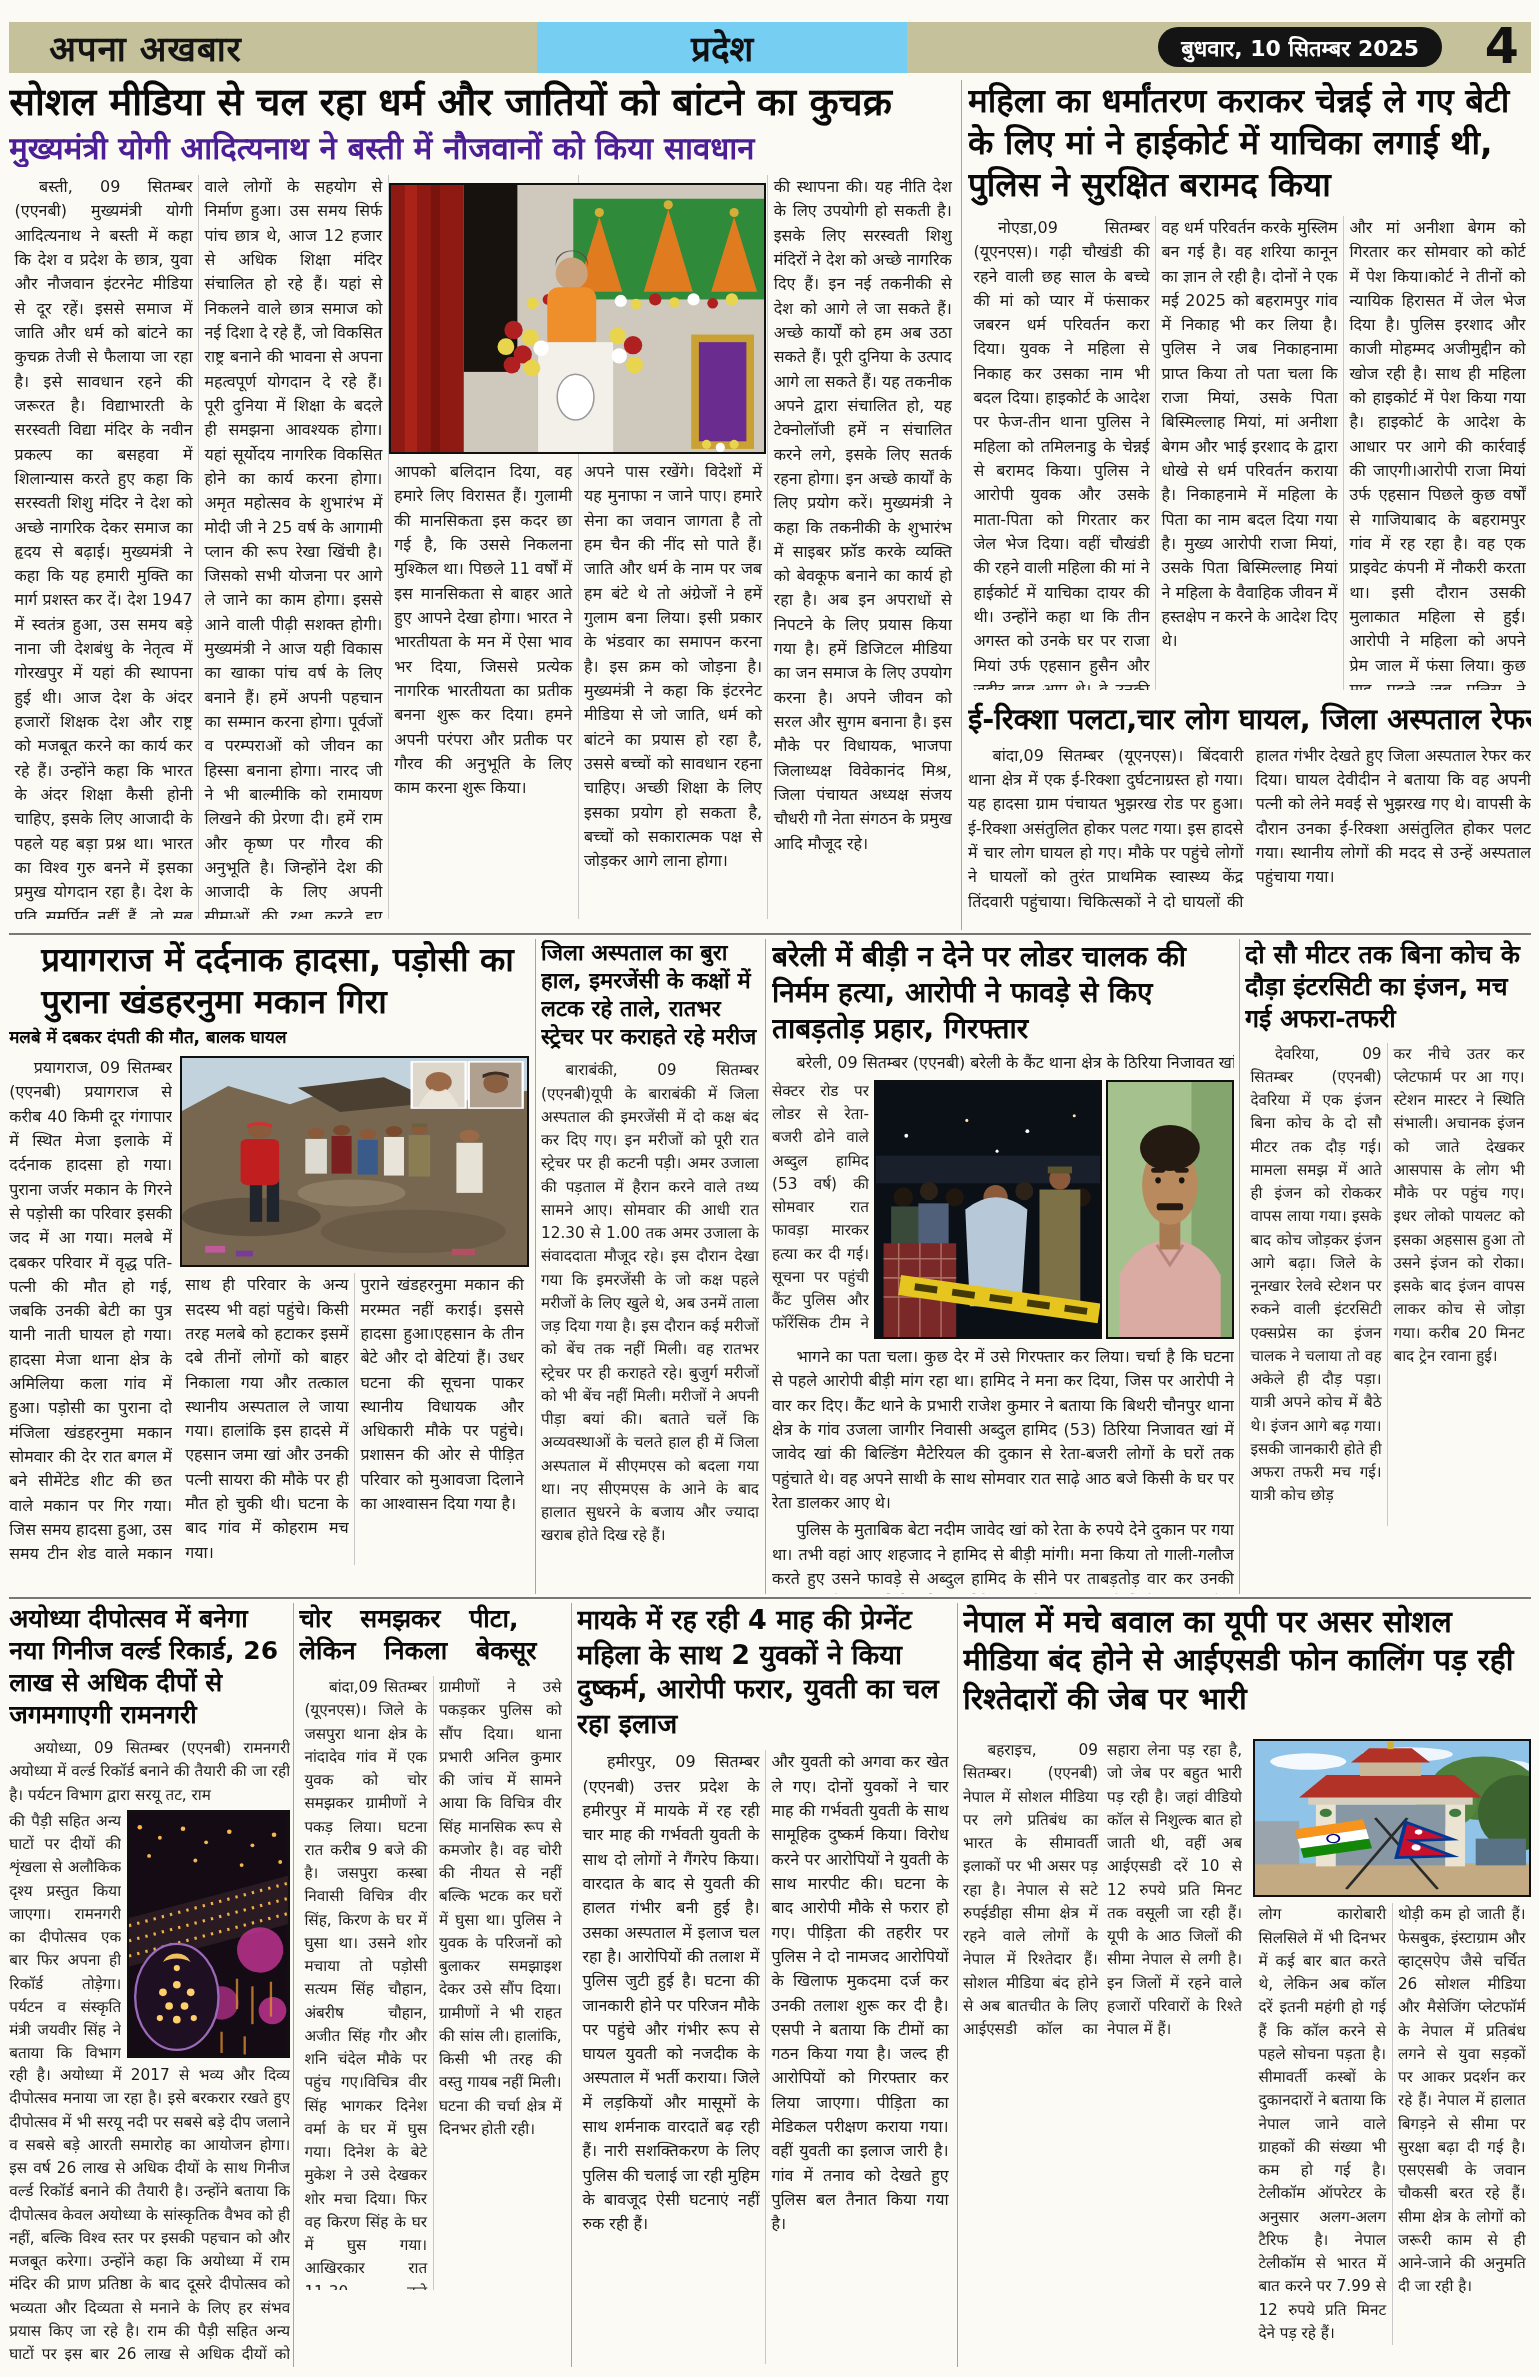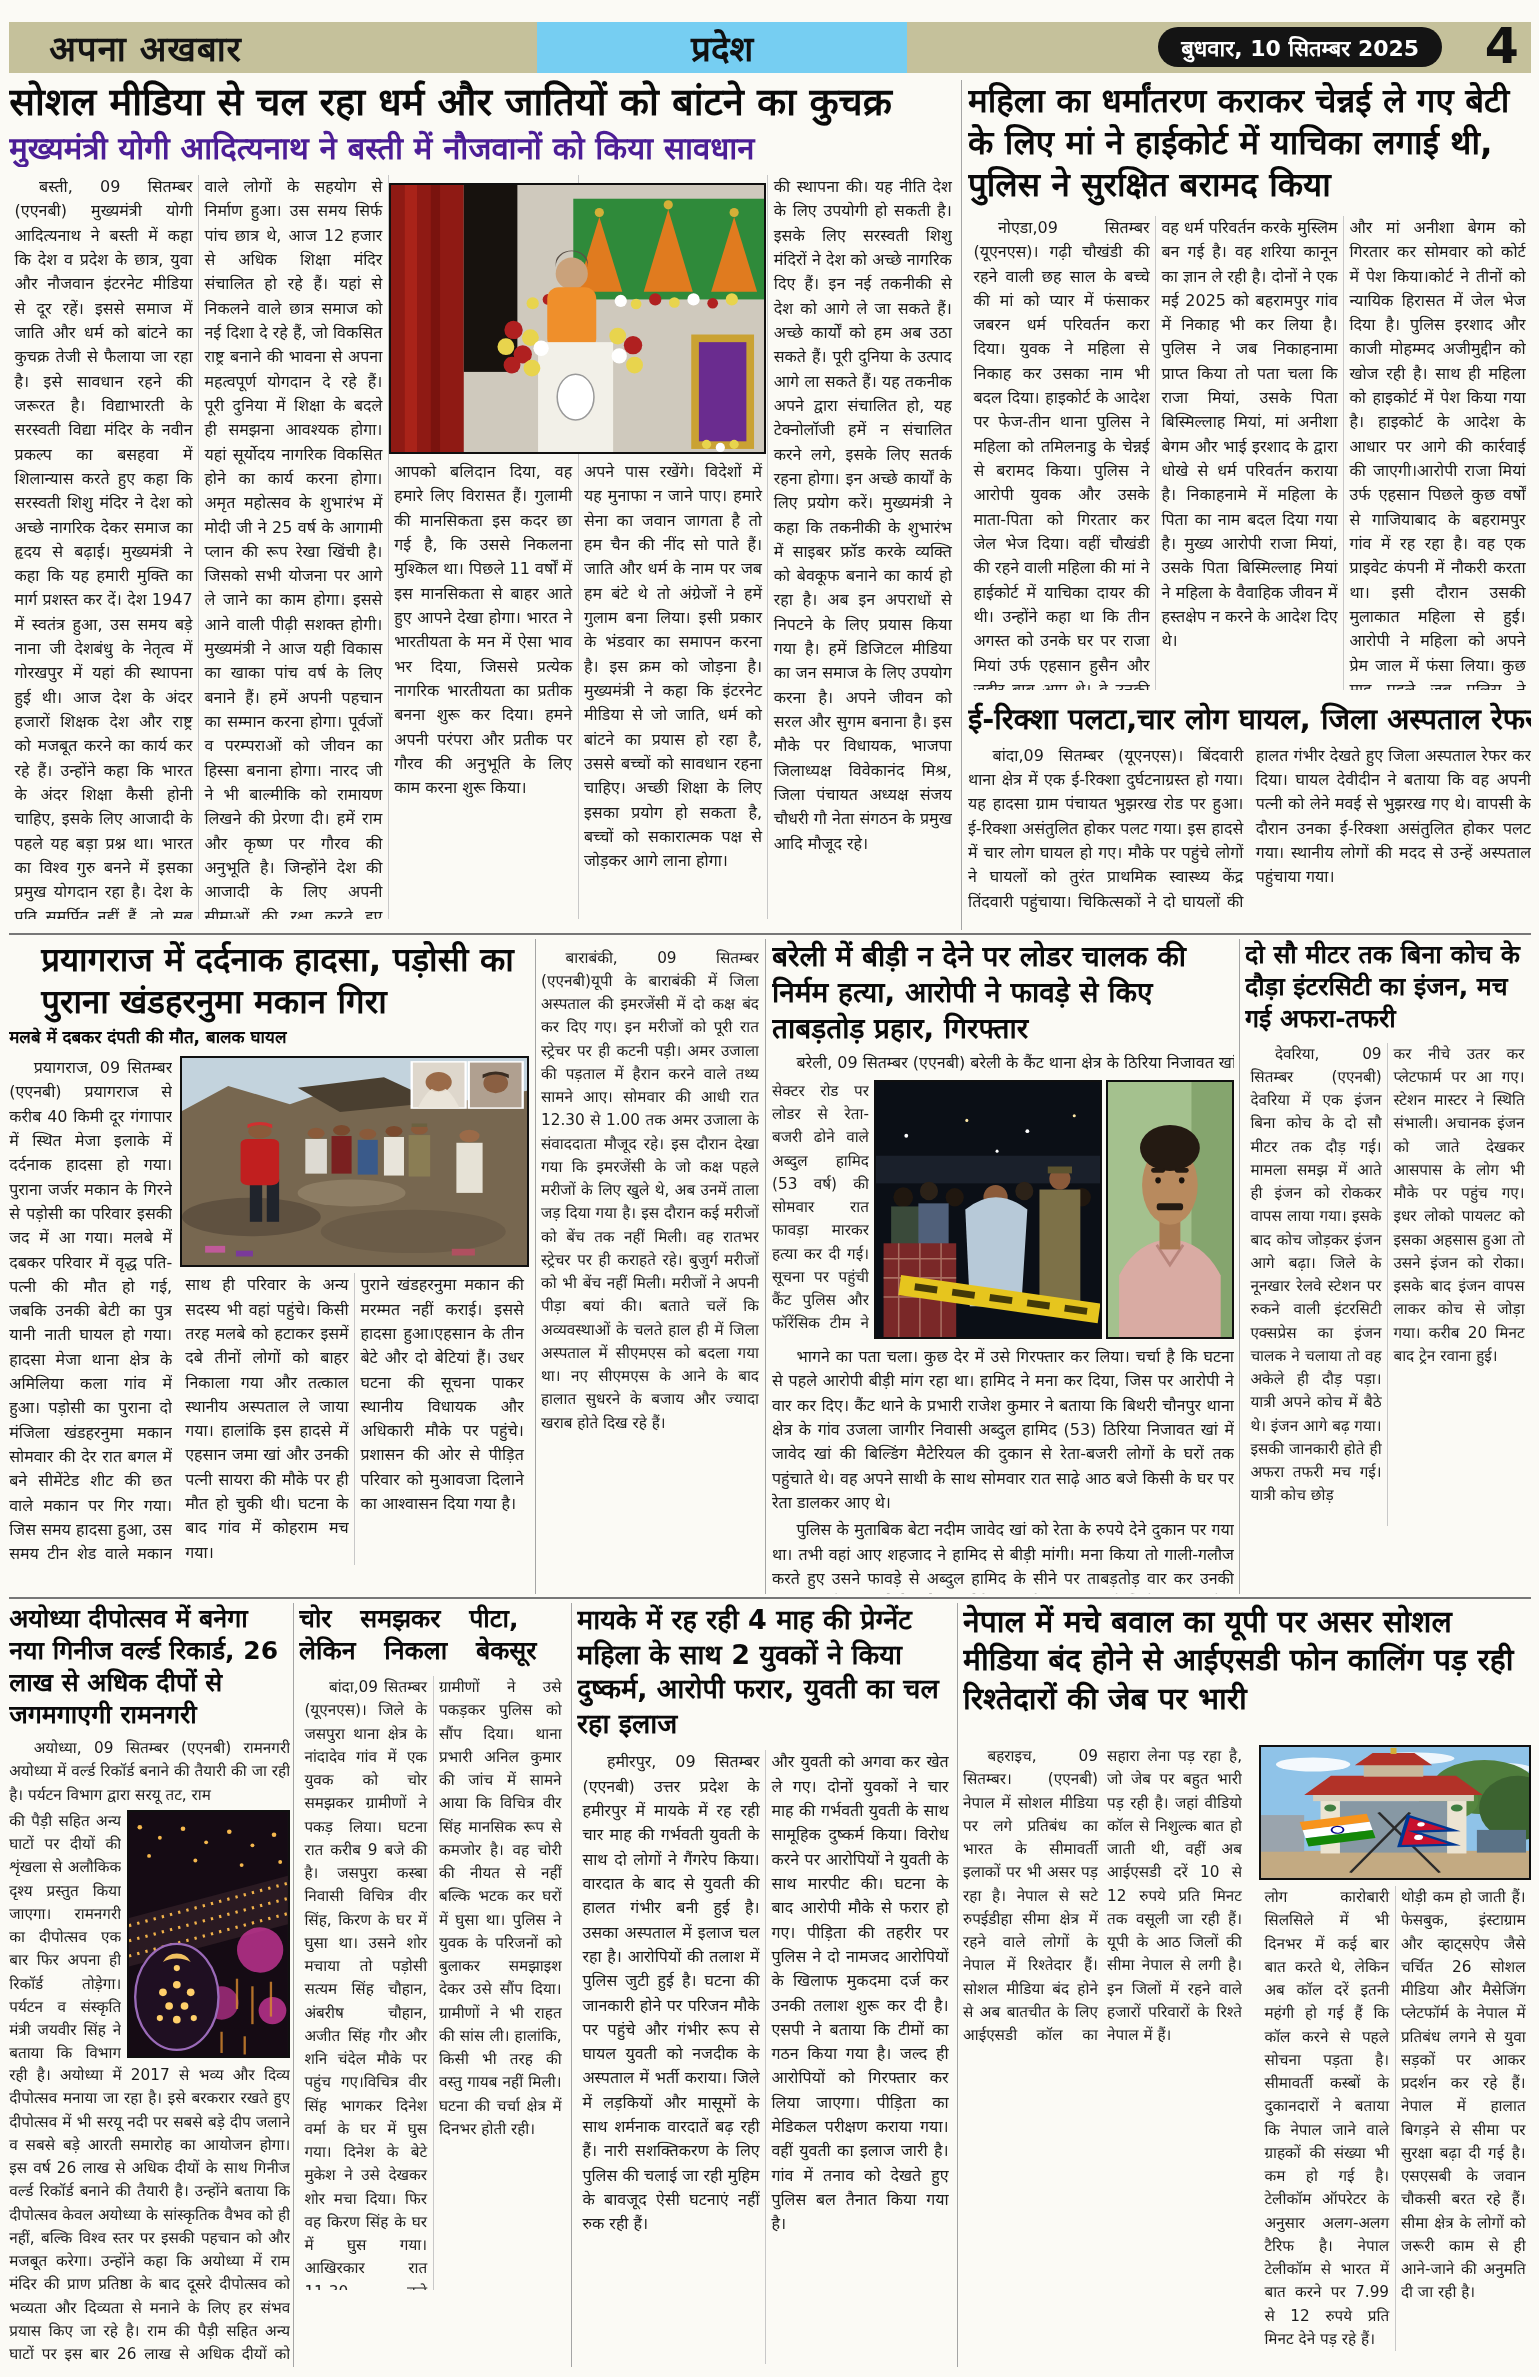--- a/index.html
+++ b/index.html
@@ -171,20 +171,21 @@
           <div class="col bt">साथ ही परिवार के अन्य सदस्य भी वहां पहुंचे। किसी तरह मलबे को हटाकर इसमें दबे तीनों लोगों को बाहर निकाला गया और तत्काल स्थानीय अस्पताल ले जाया गया। हालांकि इस हादसे में एहसान जमा खां और उनकी पत्नी सायरा की मौके पर ही मौत हो चुकी थी। घटना के बाद गांव में कोहराम मच गया।</div>
           <div class="col bt">पुराने खंडहरनुमा मकान की मरम्मत नहीं कराई। इससे हादसा हुआ।एहसान के तीन बेटे और दो बेटियां हैं। उधर घटना की सूचना पाकर स्थानीय विधायक और अधिकारी मौके पर पहुंचे। प्रशासन की ओर से पीड़ित परिवार को मुआवजा दिलाने का आश्वासन दिया गया है।</div>
         </div>
       </div>
     </div>
   </article>
 
   <div class="abs vr" style="left:535px;top:939px;height:655px;"></div>
 
   <article class="abs" style="left:541px;top:939px;width:218px;height:655px;">
+    <div class="hB" style="font-size:22px;">जिला अस्पताल का बुरा हाल, इमरजेंसी के कक्षों में लटक रहे ताले, रातभर स्ट्रेचर पर कराहते रहे मरीज</div>
     <div class="bt ind" style="margin-top:7.7px;font-size:15.3px;height:506px;">बाराबंकी, 09 सितम्बर (एएनबी)यूपी के बाराबंकी में जिला अस्पताल की इमरजेंसी में दो कक्ष बंद कर दिए गए। इन मरीजों को पूरी रात स्ट्रेचर पर ही कटनी पड़ी। अमर उजाला की पड़ताल में हैरान करने वाले तथ्य सामने आए। सोमवार की आधी रात 12.30 से 1.00 तक अमर उजाला के संवाददाता मौजूद रहे। इस दौरान देखा गया कि इमरजेंसी के जो कक्ष पहले मरीजों के लिए खुले थे, अब उनमें ताला जड़ दिया गया है। इस दौरान कई मरीजों को बेंच तक नहीं मिली। वह रातभर स्ट्रेचर पर ही कराहते रहे। बुजुर्ग मरीजों को भी बेंच नहीं मिली। मरीजों ने अपनी पीड़ा बयां की। बताते चलें कि अव्यवस्थाओं के चलते हाल ही में जिला अस्पताल में सीएमएस को बदला गया था। नए सीएमएस के आने के बाद हालात सुधरने के बजाय और ज्यादा खराब होते दिख रहे हैं।</div>
   </article>
 
   <div class="abs vr" style="left:765px;top:939px;height:655px;"></div>
 
   <article class="abs" style="left:772px;top:939px;width:462px;height:655px;">
     <div class="hB" style="font-size:28px;">बरेली में बीड़ी न देने पर लोडर चालक की निर्मम हत्या, आरोपी ने फावड़े से किए ताबड़तोड़ प्रहार, गिरफ्तार</div>
     <div class="bt ind" style="margin-top:4.6px;white-space:nowrap;overflow:hidden;">बरेली, 09 सितम्बर (एएनबी) बरेली के कैंट थाना क्षेत्र के ठिरिया निजावत खां में</div>
     <div style="display:flex;gap:4.6px;margin-top:4.6px;height:259px;">
       <div class="bt" style="width:97px;flex:none;font-size:15.3px;">सेक्टर रोड पर लोडर से रेता-बजरी ढोने वाले अब्दुल हामिद (53 वर्ष) की सोमवार रात फावड़ा मारकर हत्या कर दी गई। सूचना पर पहुंची कैंट पुलिस और फॉरेंसिक टीम ने साक्ष्य जुटाए। सीसीटीवी फुटेज से हत्या की पुष्टि हुई। आरोपी के</div>
@@ -335,21 +336,21 @@
     <div class="cols" style="margin-top:9.2px;height:614px;">
       <div class="col bt ind">हमीरपुर, 09 सितम्बर (एएनबी) उत्तर प्रदेश के हमीरपुर में मायके में रह रही चार माह की गर्भवती युवती के साथ दो लोगों ने गैंगरेप किया। वारदात के बाद से युवती की हालत गंभीर बनी हुई है। उसका अस्पताल में इलाज चल रहा है। आरोपियों की तलाश में पुलिस जुटी हुई है। घटना की जानकारी होने पर परिजन मौके पर पहुंचे और गंभीर रूप से घायल युवती को नजदीक के अस्पताल में भर्ती कराया। जिले में लड़कियों और मासूमों के साथ शर्मनाक वारदातें बढ़ रही हैं। नारी सशक्तिकरण के लिए पुलिस की चलाई जा रही मुहिम के बावजूद ऐसी घटनाएं नहीं रुक रही हैं।</div>
       <div class="col bt">और युवती को अगवा कर खेत ले गए। दोनों युवकों ने चार माह की गर्भवती युवती के साथ सामूहिक दुष्कर्म किया। विरोध करने पर आरोपियों ने युवती के साथ मारपीट की। घटना के बाद आरोपी मौके से फरार हो गए। पीड़िता की तहरीर पर पुलिस ने दो नामजद आरोपियों के खिलाफ मुकदमा दर्ज कर उनकी तलाश शुरू कर दी है। एसपी ने बताया कि टीमों का गठन किया गया है। जल्द ही आरोपियों को गिरफ्तार कर लिया जाएगा। पीड़िता का मेडिकल परीक्षण कराया गया। वहीं युवती का इलाज जारी है। गांव में तनाव को देखते हुए पुलिस बल तैनात किया गया है।</div>
     </div>
   </article>
 
   <div class="abs vr" style="left:957px;top:1603px;height:764px;"></div>
 
   <article class="abs" style="left:963px;top:1603px;width:568px;height:764px;">
     <div class="hB" style="font-size:30px;">नेपाल में मचे बवाल का यूपी पर असर सोशल मीडिया बंद होने से आईएसडी फोन कालिंग पड़ रही रिश्तेदारों की जेब पर भारी</div>
-    <div style="display:flex;gap:17px;margin-top:27px;height:606px;justify-content:center;">
+    <div style="display:flex;gap:11px;margin-top:21px;height:606px;justify-content:center;">
       <div class="bt ind" style="width:279px;flex:none;columns:2;column-gap:9.2px;font-size:15.3px;">बहराइच, 09 सितम्बर। (एएनबी) नेपाल में सोशल मीडिया पर लगे प्रतिबंध का भारत के सीमावर्ती इलाकों पर भी असर पड़ रहा है। नेपाल से सटे रुपईडीहा सीमा क्षेत्र में रहने वाले लोगों के नेपाल में रिश्तेदार हैं। सोशल मीडिया बंद होने से अब बातचीत के लिए आईएसडी कॉल का सहारा लेना पड़ रहा है, जो जेब पर बहुत भारी पड़ रही है। जहां वीडियो कॉल से निशुल्क बात हो जाती थी, वहीं अब आईएसडी दरें 10 से 12 रुपये प्रति मिनट तक वसूली जा रही हैं। यूपी के आठ जिलों की सीमा नेपाल से लगी है। इन जिलों में रहने वाले हजारों परिवारों के रिश्ते नेपाल में हैं।</div>
       <div style="flex:1;display:flex;flex-direction:column;">
         <div class="photo" style="height:227px;">
           <svg viewBox="0 0 360 300" preserveAspectRatio="none">
             <rect width="360" height="300" fill="#8fc3e8"></rect>
             <ellipse cx="70" cy="40" rx="50" ry="16" fill="#ffffff" opacity="0.9"></ellipse>
               <ellipse cx="200" cy="26" rx="60" ry="14" fill="#ffffff" opacity="0.85"></ellipse>
               <ellipse cx="320" cy="50" rx="44" ry="14" fill="#ffffff" opacity="0.8"></ellipse>
             <ellipse cx="300" cy="92" rx="70" ry="62" fill="#4f7d3c"></ellipse>
             <ellipse cx="345" cy="140" rx="52" ry="74" fill="#3c6330"></ellipse>

